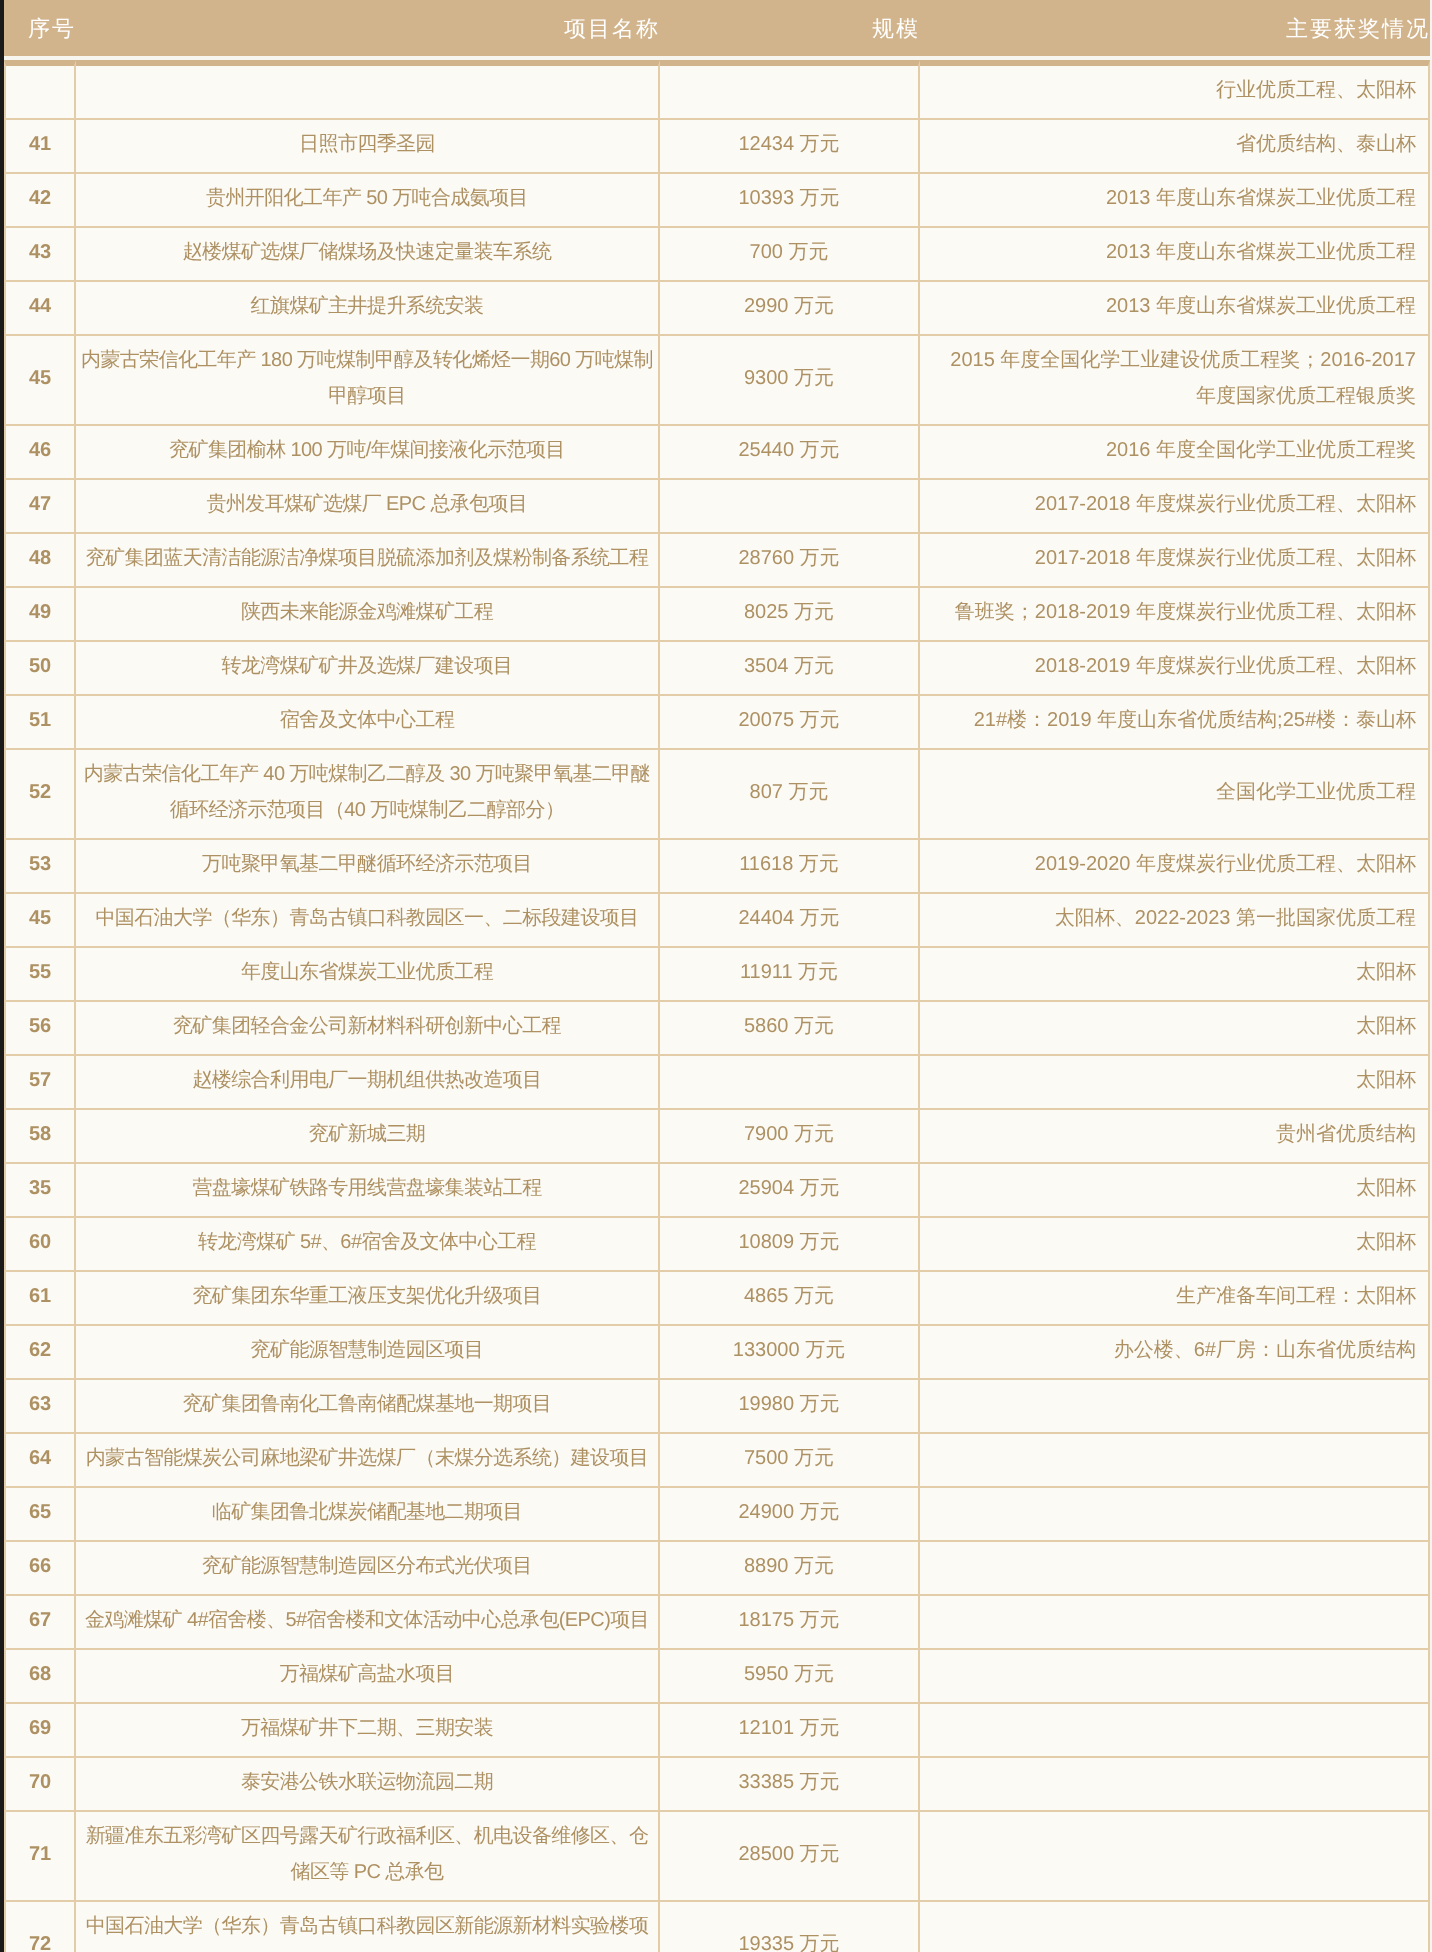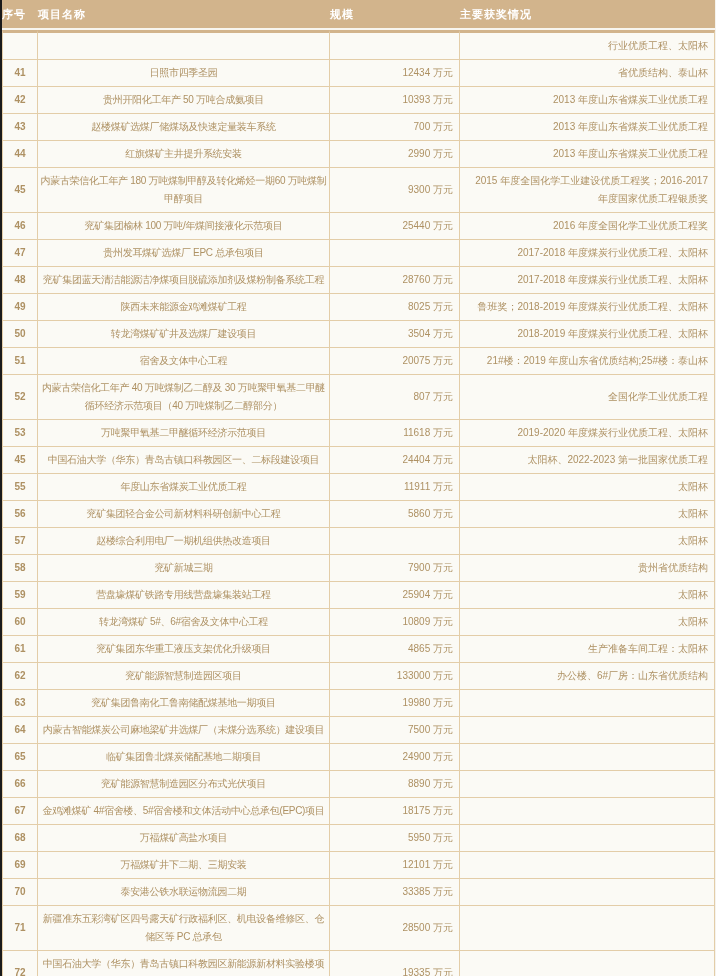--- a/index.html
+++ b/index.html
@@ -22,39 +22,39 @@
     background: #fbfaf5;
   }
   col.w-no    { width: 36px;  }
   col.w-name  { width: 292px; }
   col.w-scale { width: 130px; }
   col.w-award { width: 255px; }
   thead th {
     background: #d2b48c;
     color: #ffffff;
     font-size: 11px;
-    font-weight: bold;
+    font-weight: normal;
     height: 30px;
-    text-align: left;
+    text-align: right;
     border-bottom: 2px solid #f8f6f0;
     letter-spacing: 1px;
   }
   tbody td {
     color: #ae9163;
     font-size: 10px;
     line-height: 18px;
     padding: 4px 6px;
     vertical-align: middle;
     border-right: 1px solid #e3cda8;
     border-bottom: 1px solid #e3cda8;
     word-break: break-all;
   }
   tbody td.c-no    { text-align: center; border-left: 1px solid #e3cda8; font-weight: bold; }
   tbody td.c-name  { text-align: center; padding: 4px 2px; letter-spacing: -0.3px; margin-left: 42px; }
-  tbody td.c-scale { text-align: right; }
+  tbody td.c-scale { text-align: center; }
   tbody td.c-award { text-align: right; }
   tbody tr:first-child td { border-top: 3px solid #d2b48c; }
 </style>
 </head>
 <body>
 
 <div class="page">
   <div class="left-edge"></div>
   <table class="projects">
     <colgroup>
@@ -180,21 +180,21 @@
           <td class="c-scale"></td>
           <td class="c-award">太阳杯</td>
         </tr>
         <tr>
           <td class="c-no">58</td>
           <td class="c-name">兖矿新城三期</td>
           <td class="c-scale">7900 万元</td>
           <td class="c-award">贵州省优质结构</td>
         </tr>
         <tr>
-          <td class="c-no">59</td>
+          <td class="c-no">35</td>
           <td class="c-name">营盘壕煤矿铁路专用线营盘壕集装站工程</td>
           <td class="c-scale">25904 万元</td>
           <td class="c-award">太阳杯</td>
         </tr>
         <tr>
           <td class="c-no">60</td>
           <td class="c-name">转龙湾煤矿 5#、6#宿舍及文体中心工程</td>
           <td class="c-scale">10809 万元</td>
           <td class="c-award">太阳杯</td>
         </tr>

